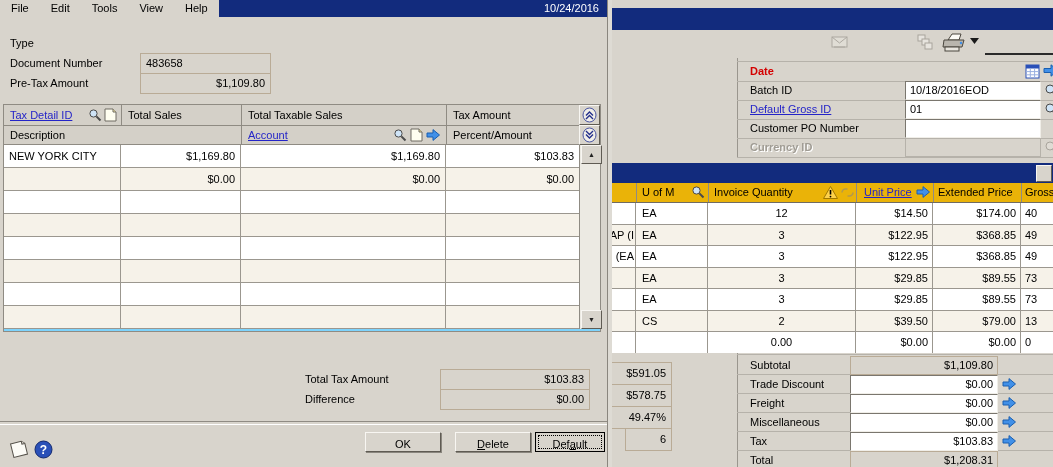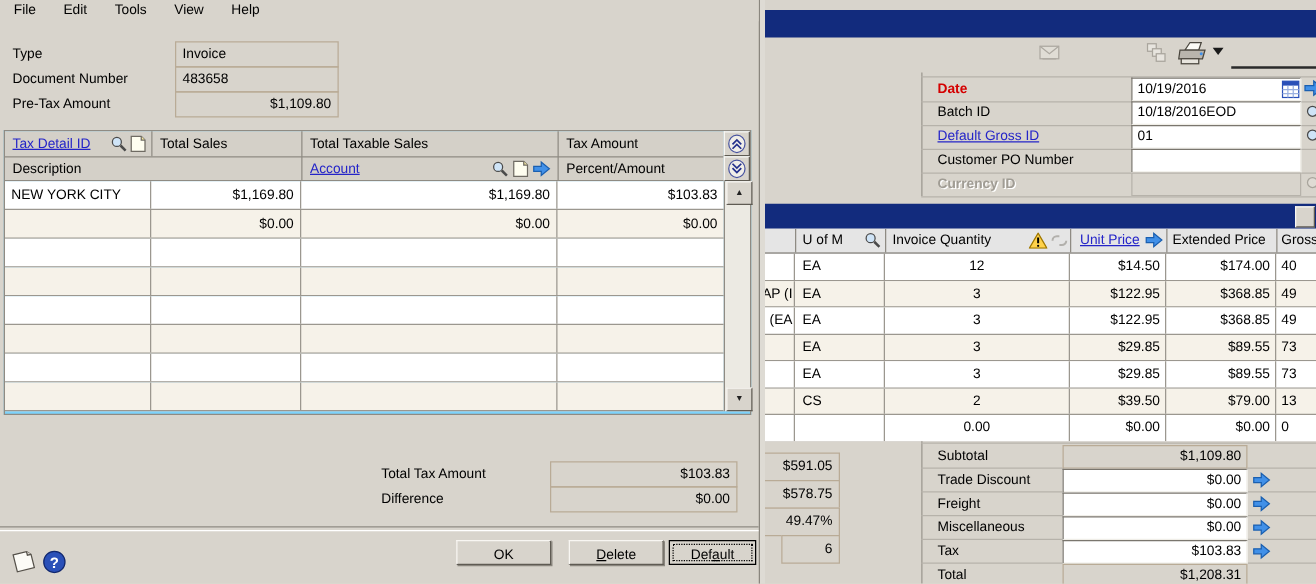--- a/index.html
+++ b/index.html
@@ -43,21 +43,21 @@
   .rw{left:612px;top:0;width:441px;height:467px;background:#d8d4cc;overflow:hidden;}
   .rw-title{left:0;top:8px;width:441px;height:22px;background:#122b7d;}
   .navybar{left:0;top:163px;width:441px;height:20px;background:#122b7d;}
   .rf-label{left:138px;height:19px;line-height:19px;white-space:nowrap;}
   .rf-box{left:293px;width:136px;height:19px;line-height:17px;padding:0 4px;box-sizing:border-box;}
   .sep-h{left:125px;width:316px;height:1px;background:#b6b2aa;}
   .sep-v{width:1px;background:#9a968e;}
   .disabled-txt{color:#a09c94;text-shadow:1px 1px 0 #fff;font-weight:bold;}
   
   .itable{left:0;top:183px;width:441px;height:170px;background:#fff;overflow:hidden;}
-  .ithead{left:0;top:0;width:441px;height:20px;background:#e5e5e5;border-bottom:1px solid #6f6b63;box-sizing:border-box;}
+  .ithead{left:0;top:0;width:441px;height:20px;background:#eab308;border-bottom:1px solid #6f6b63;box-sizing:border-box;}
   .ihc{height:19px;line-height:19px;overflow:hidden;white-space:nowrap;}
   .irow{left:0;height:21.5px;width:441px;display:flex;box-sizing:border-box;border-bottom:1px solid #9b978f;}
   .irow .c{box-sizing:border-box;border-right:1px solid #9b978f;line-height:20px;overflow:hidden;white-space:nowrap;position:relative;}
   .ic0{width:24px;} .ic1{width:72px;padding-left:6px;} .ic2{width:148px;text-align:center;}
   .ic3{width:77px;text-align:right;padding-right:4px;} .ic4{width:88px;text-align:right;padding-right:4px;}
   .ic5{width:32px;padding-left:4px;border-right:none!important;}
   .frag{position:absolute;right:1px;top:0;white-space:nowrap;}
   
   .sbox{text-align:right;padding-right:5px;box-sizing:border-box;border:1px solid #b9ab96;background:#d8d4cc;line-height:20px;}
   .sum-label{left:138px;height:19px;line-height:19px;}
@@ -70,24 +70,24 @@
 <body>
 
 <div class="abs lw">
 
   <div class="menubar">
     <span class="menu-item">File</span>
     <span class="menu-item">Edit</span>
     <span class="menu-item">Tools</span>
     <span class="menu-item">View</span>
     <span class="menu-item">Help</span>
+    <span class="date-strip">10/24/2016</span>
   </div>
 
   <div class="abs lf-label" style="top:33px;">Type</div>
-  <div class="abs lf-box" style="top:33px;">Invoice</div>
   <div class="abs lf-label" style="top:53px;">Document Number</div>
   <div class="abs lf-box" style="top:53px;">483658</div>
   <div class="abs lf-label" style="top:73px;">Pre-Tax Amount</div>
   <div class="abs lf-box" style="top:73px;text-align:right;">$1,109.80</div>
 
   <div class="abs ttable">
     <div class="abs thead">
 
       <div class="abs hcell" style="left:0;top:0;width:117px;">
         <a class="gp-link">Tax Detail ID</a>
@@ -275,21 +275,20 @@
 
   <div class="abs sep-v" style="left:125px;top:58px;height:99px;"></div>
   <div class="abs sep-h" style="top:61px;"></div>
   <div class="abs sep-h" style="top:81px;"></div>
   <div class="abs sep-h" style="top:100px;"></div>
   <div class="abs sep-h" style="top:119px;"></div>
   <div class="abs sep-h" style="top:138px;"></div>
   <div class="abs sep-h" style="top:157px;"></div>
 
   <div class="abs rf-label" style="top:62px;color:#d40000;font-weight:bold;">Date</div>
-  <div class="abs rf-box sunken" style="top:62px;">10/19/2016</div>
   <span class="ico" style="left:413px;top:64px;">
     <svg width="15" height="15" viewBox="0 0 15 15">
         <rect x="1" y="1" width="13" height="13" fill="#fff" stroke="#2a50b8"></rect>
         <rect x="1" y="1" width="13" height="3.5" fill="#2a50b8"></rect>
         <line x1="5.3" y1="4.5" x2="5.3" y2="14" stroke="#9ab0e0"></line>
         <line x1="9.6" y1="4.5" x2="9.6" y2="14" stroke="#9ab0e0"></line>
         <line x1="1" y1="7.6" x2="14" y2="7.6" stroke="#9ab0e0"></line>
         <line x1="1" y1="10.8" x2="14" y2="10.8" stroke="#9ab0e0"></line>
       </svg>
   </span>

